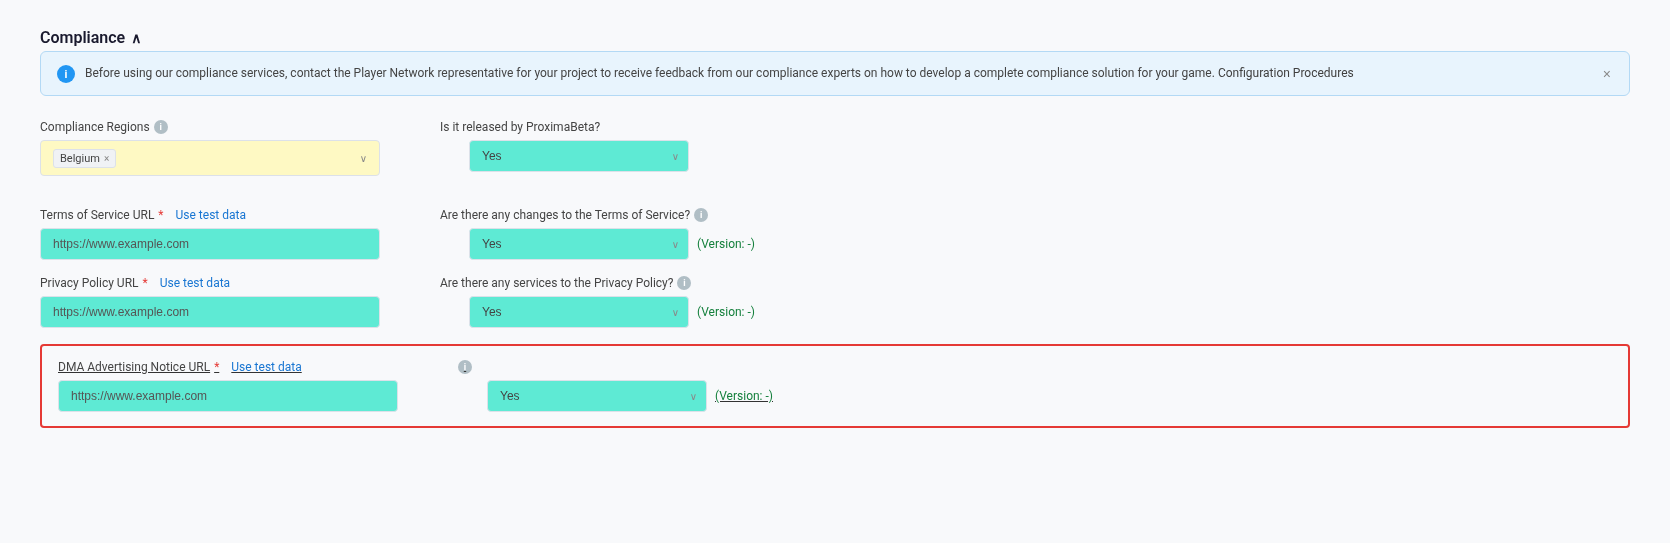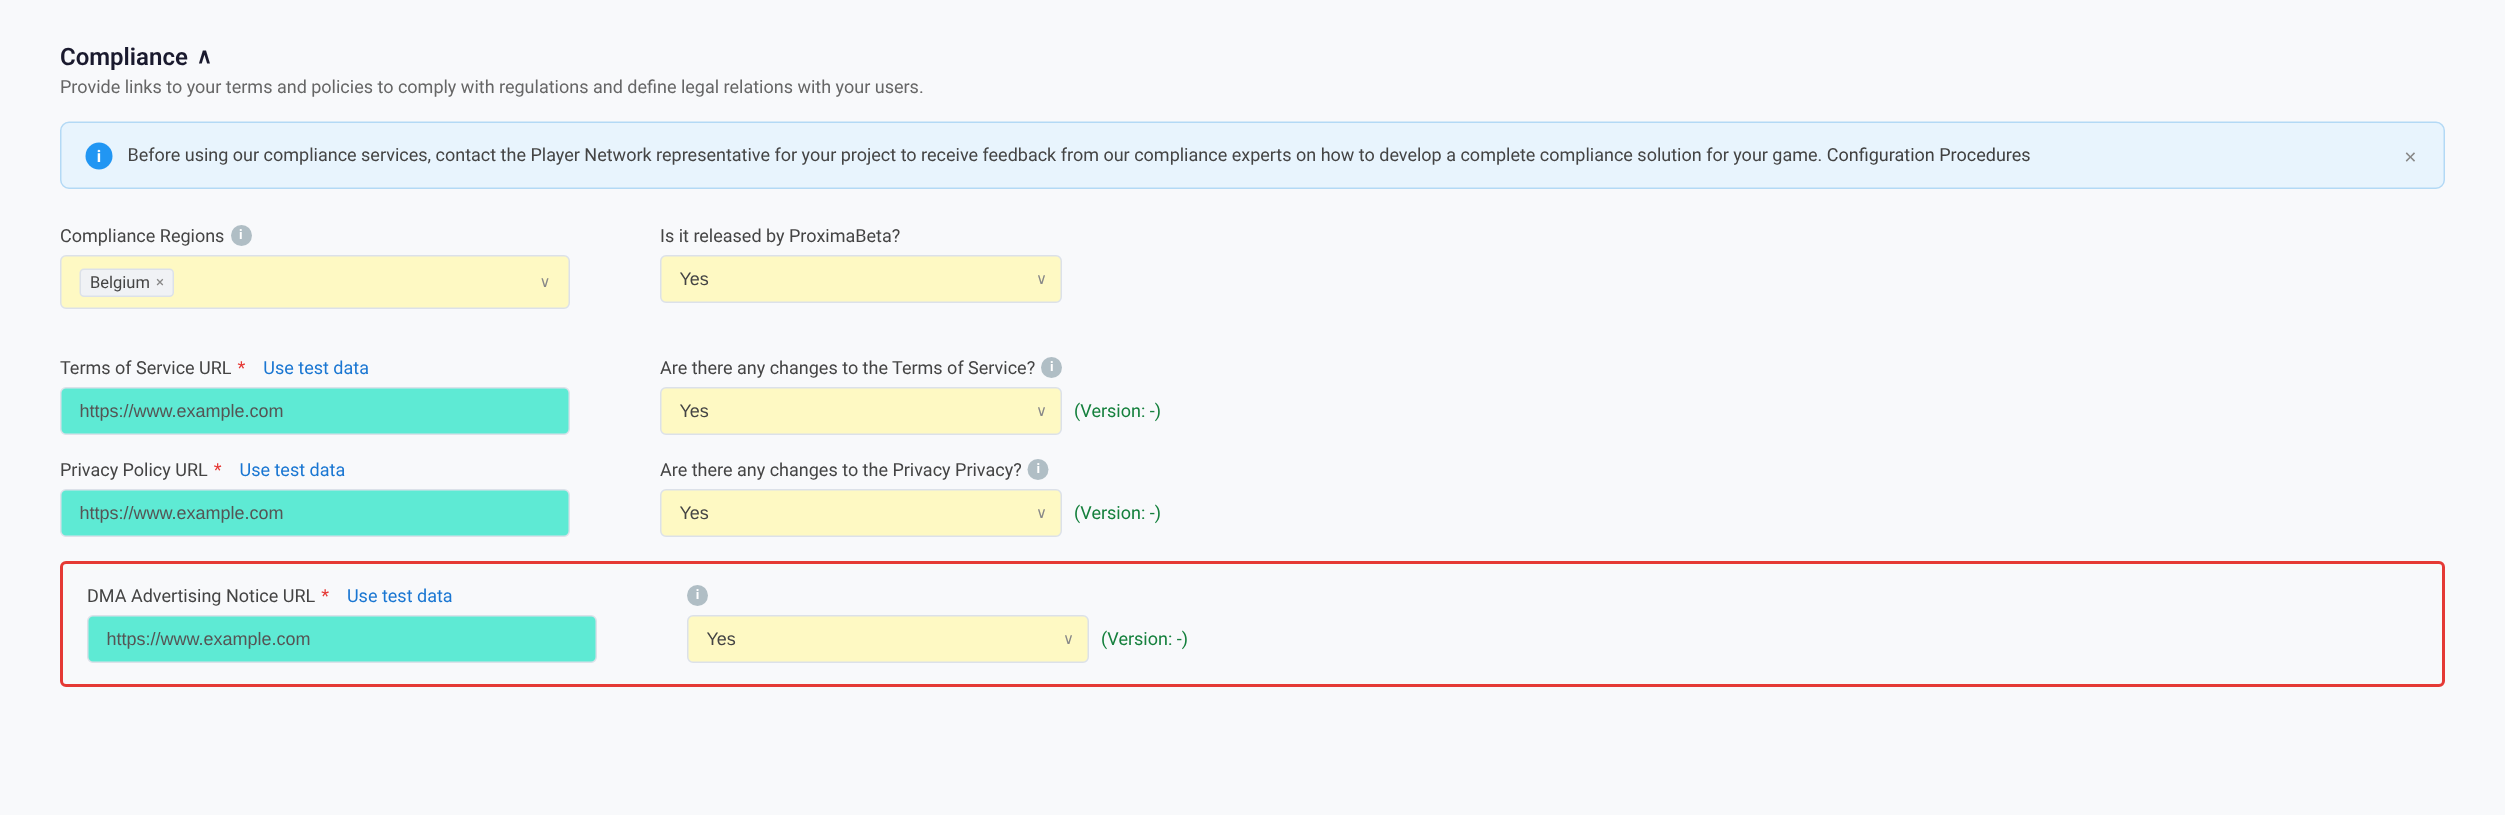--- a/index.html
+++ b/index.html
@@ -108,29 +108,30 @@
     }
     .form-select-wrapper {
       position: relative;
       display: flex;
       align-items: center;
       gap: 8px;
     }
     .form-select {
       appearance: none;
       -webkit-appearance: none;
-      width: 268px;
+      width: 220px;
       padding: 8px 32px 8px 12px;
       border: 1px solid #dce1e9;
       border-radius: 4px;
       font-size: 12px;
       color: #444;
-      background: #fef9c3;
+      background: #5eead4;
       cursor: pointer;
       outline: none;
+      margin-left: 29px;
     }
     .select-arrow {
       position: absolute;
       right: 10px;
       top: 50%;
       transform: translateY(-50%);
       pointer-events: none;
       color: #888;
       font-size: 10px;
     }
@@ -207,21 +208,20 @@
   </style>
 </head>
 <body>
 
 <div class="page-container">
 
   <div class="section-title">
     <span>Compliance</span>
     <span style="font-size:14px; cursor:pointer;">∧</span>
   </div>
-  <div class="section-subtitle">Provide links to your terms and policies to comply with regulations and define legal relations with your users.</div>
 
   <div class="info-banner">
     <div class="info-banner-icon">i</div>
     <div class="info-banner-text">
       <span>Before using our compliance services, contact the Player Network representative for your project to receive feedback from our compliance experts on how to develop a complete compliance solution for your game.</span>
       <a class="info-banner-link">Configuration Procedures</a>
     </div>
     <button class="info-banner-close">×</button>
   </div>
 
@@ -288,38 +288,38 @@
     <div class="compliance-row-left">
       <div class="form-label">
         <span>Privacy Policy URL</span>
         <span class="required-star"> *</span>
         <span class="use-test-data">Use test data</span>
       </div>
       <input class="form-input" type="text" value="https://www.example.com" placeholder="https://www.example.com" style="">
     </div>
     <div class="compliance-row-right">
       <div class="form-label">
-        <span>Are there any changes to the Privacy Privacy?</span>
+        <span>Are there any services to the Privacy Policy?</span>
         <span class="info-icon">i</span>
       </div>
       <div class="form-select-wrapper">
         <div class="select-container">
           <select class="form-select">
             <option>Yes</option>
             <option>No</option>
           </select>
           <span class="select-arrow">∨</span>
         </div>
         <span class="version-text">(Version: -)</span>
       </div>
     </div>
   </div>
 
   <div style="border: 2px solid #e53935; border-radius: 4px; padding: 14px 16px;">
-    <div class="compliance-row" style="margin-bottom:0;">
+    <div class="compliance-row" style="margin-bottom:0;text-decoration:underline;">
       <div class="compliance-row-left">
         <div class="form-label">
           <span>DMA Advertising Notice URL</span>
           <span class="required-star"> *</span>
           <span class="use-test-data">Use test data</span>
         </div>
         <input class="form-input" type="text" value="https://www.example.com" placeholder="https://www.example.com" style="">
       </div>
       <div class="compliance-row-right">
         <div class="form-label">

